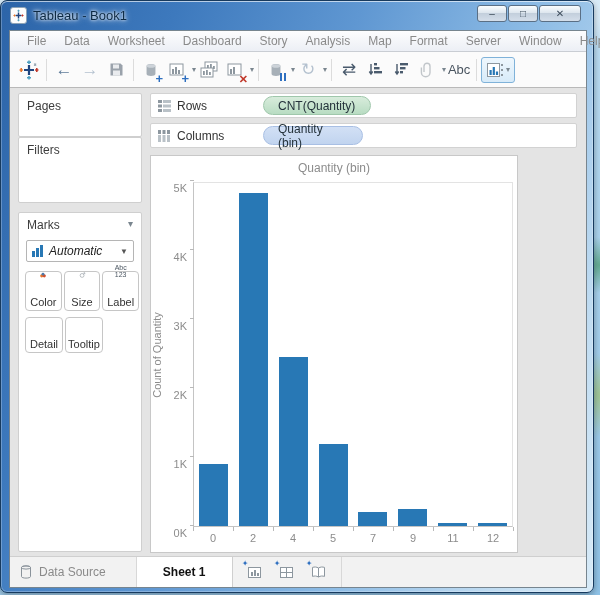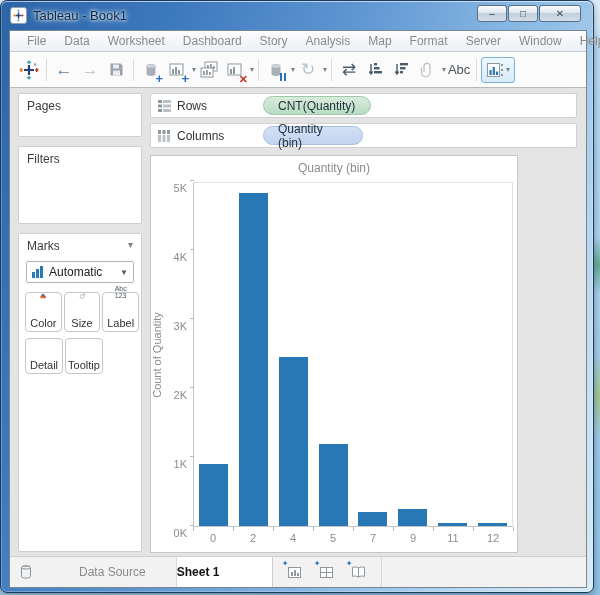--- a/index.html
+++ b/index.html
@@ -56,27 +56,27 @@
   .show-me { border:1px solid #7fb2d9; background:linear-gradient(#eef7fd,#d7ebf9); padding:0 4px; }
 
   
   .content { flex:1; position:relative; }
 
   .panel { background:#ffffff; border:1px solid #cfcfcf; border-radius:2px; }
   .panel-title { font-size:12px; color:#3c3c3c; padding:5px 0 0 8px; }
 
   .sidebar { position:absolute; left:8px; top:5px; width:124px; bottom:4px; display:flex; flex-direction:column; }
   .pages { height:44px; }
-  .filters { height:78px; margin-top:9px; }
+  .filters { height:66px; }
   .marks { flex:1; margin-top:9px; position:relative; }
   .marks-head { display:flex; justify-content:space-between; padding:5px 8px 0 8px; }
   .marks-head .mcaret { color:#7a868f; font-size:10px; }
   .mark-dd { margin:8px 7px 0 7px; height:22px; border:1px solid #b5b5b5; border-radius:2px; background:#fff;
     display:flex; align-items:center; padding:0 5px; }
-  .mark-dd .dd-label { flex:1; font-size:12px; color:#222; margin-left:5px; }
+  .mark-dd .dd-label { flex:1; font-size:12px; color:#222; margin-left:5px;font-style:italic; }
   .mark-dd .dd-caret { font-size:8px; color:#555; }
   .mini-bars { display:flex; align-items:flex-end; height:12px; }
   .mini-bars i { width:3px; background:#2878b5; margin-right:1px; }
   .mbtn-row { display:flex; margin:9px 0 0 6px; }
   .mbtn { width:37px; height:40px; background:#fff; border:1px solid #c6c6c6; border-radius:4px; margin-right:2px;
     display:flex; flex-direction:column; align-items:center; justify-content:flex-end; padding-bottom:2px; }
   .mbtn .mlabel { font-size:11px; color:#333;margin-top:18px; }
   .mbtn2 { width:38px; height:36px; justify-content:center; padding-bottom:0; }
   .label-icon { font-size:7px; line-height:7px; color:#4a5560; text-align:center; }
 
@@ -103,23 +103,23 @@
   .bars { position:absolute; inset:0; display:flex; align-items:flex-end; }
   .bcol { width:40px; display:flex; justify-content:center; }
   .bar { width:29px; }
   .xticks { position:absolute; left:42px; top:371px; width:321px; height:4px;
     background:repeating-linear-gradient(to right, #b9b9b9 0 1px, transparent 1px 40px); }
   .xlabels { position:absolute; left:42px; top:376px; width:320px; display:flex; }
   .xlabels span { width:40px; text-align:center; font-size:11px; color:#8c8c8c; }
 
   
   .statusbar { height:31px; background:#f2f2f2; border-top:1px solid #cfcfcf; display:flex; align-items:stretch; }
-  .ds-tab { display:flex; align-items:center; padding:0 30px 0 10px; border-right:1px solid #d8d8d8;gap:40px; }
+  .ds-tab { display:flex; align-items:center; padding:0 30px 0 10px; border-right:1px solid #d8d8d8; }
   .ds-tab span { font-size:12px; color:#8a8a8a; margin-left:7px; }
-  .sheet-tab { width:96px; background:#fff; border-right:1px solid #cfcfcf; display:flex; align-items:center; justify-content:flex-start; }
+  .sheet-tab { width:96px; background:#fff; border-right:1px solid #cfcfcf; display:flex; align-items:center; justify-content:center; }
   .sheet-tab span { font-size:12px; color:#111; font-weight:bold; }
   .new-icons { display:flex; align-items:center; border-right:1px solid #d8d8d8; padding:0 6px; }
   .nicon { position:relative; width:26px; height:22px; display:flex; align-items:center; justify-content:center; margin:0 3px; }
   .spark { position:absolute; left:0; top:-2px; font-size:8px; color:#2e6fc0; }
 </style>
 </head>
 <body>
 
 <div class="desktop">
   <div class="win-glass">

